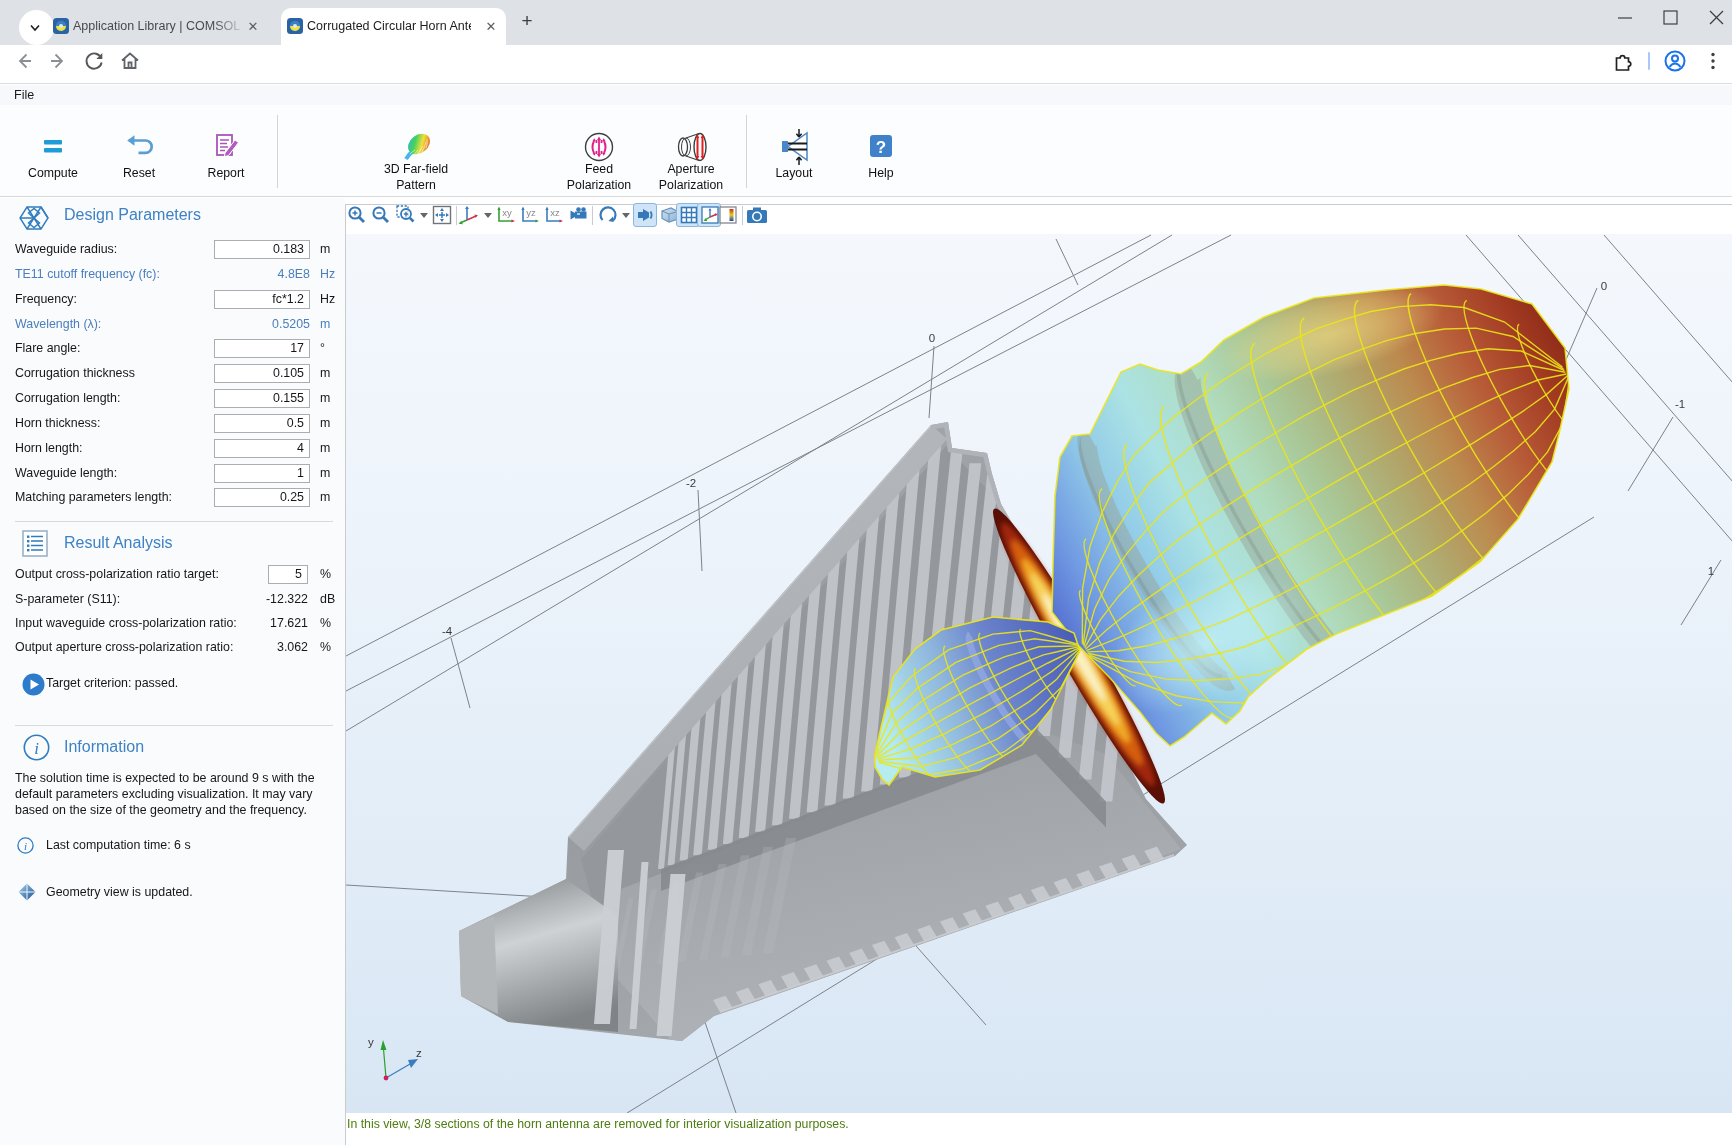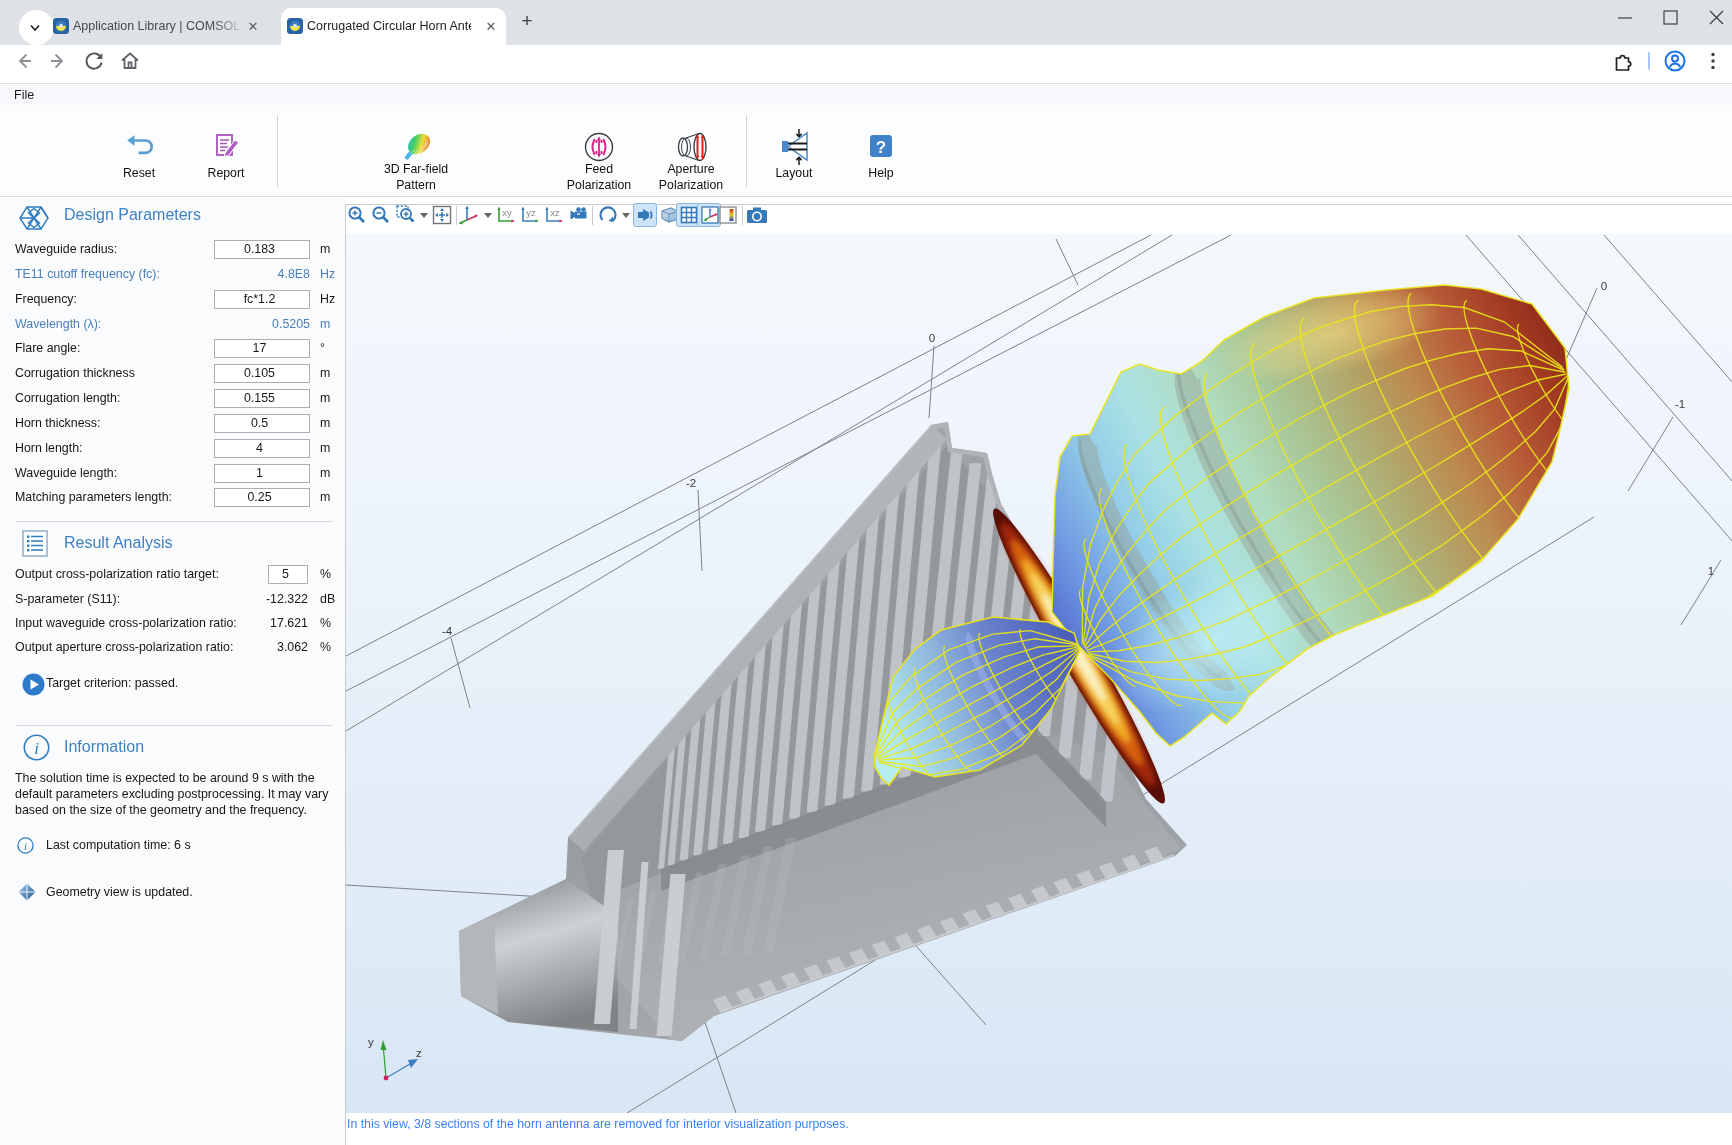--- a/index.html
+++ b/index.html
@@ -31,29 +31,29 @@
 .tbtn .l1{position:absolute;width:200px;left:50%;transform:translateX(-50%);top:165px;line-height:14px}
 .lone{top:61px!important}
 .ltwo1{top:57px!important}
 .ltwo2{top:73px!important}
 .tsep{position:absolute;top:10px;height:73px;width:1px;background:#d4d4d4}
 
 #panel{position:absolute;left:0;top:198px;width:345px;height:1050px;background:#fafbfd;font-size:12.4px;color:#17171a}
 .shead{position:absolute;font-size:16px;color:#3e82c4}
 .lbl{position:absolute;left:15px;white-space:nowrap}
 .blu{color:#4a7ebc}
-.inp{position:absolute;left:214px;width:96px;height:19px;border:1px solid #abadb3;background:#fff;text-align:center;padding:1px 5px 0 0;font-size:12.4px}
+.inp{position:absolute;left:214px;width:96px;height:19px;border:1px solid #abadb3;background:#fff;text-align:right;padding:1px 5px 0 0;font-size:12.4px}
 .val{position:absolute;width:95px;text-align:right}
 .unit{position:absolute;left:320px}
 .hr{position:absolute;left:15px;width:318px;height:1px;background:#d7dade}
 
 #graph{position:absolute;left:345px;top:198px;width:1387px;height:808px;background:#fff}
 #gbox{position:absolute;left:0px;top:6px;width:1387px;height:941px;border-top:1px solid #c9cbce;border-left:1px solid #c9cbce}
 #canvas{position:absolute;left:1px;top:36px;width:1386px;height:879px;background:linear-gradient(180deg,#f4f8fd 0%,#eef4fb 30%,#e4eef8 62%,#d8e6f4 100%)}
-#gfoot{position:absolute;left:2px;top:919px;font-size:12.3px;color:#3b82f6}
+#gfoot{position:absolute;left:2px;top:919px;font-size:12.3px;color:#4d7c0f}
 .gtb{position:absolute;top:5px;width:24px;height:24px}
 .gtbh{background:#cfe4f7;border:1px solid #88b7e3;border-radius:3px}
 .cl{font-size:11.5px;fill:#3a3a3a;font-family:"Liberation Sans",sans-serif}
 .gsep{position:absolute;top:8px;width:1px;height:19px;background:#c8ccd2}
 .drop{position:absolute;top:15px;width:0;height:0;border-left:4px solid transparent;border-right:4px solid transparent;border-top:5px solid #666}
 </style></head><body>
 
 <div id="tabstrip">
  <div id="chev">
       <svg width="12" height="12" viewBox="0 0 12 12">
@@ -115,20 +115,27 @@
       <circle cx="13" cy="6.5" r="1.7" fill="#3c4043"></circle>
       <circle cx="13" cy="13" r="1.7" fill="#3c4043"></circle>
       <circle cx="13" cy="19.5" r="1.7" fill="#3c4043"></circle>
     </svg>
 </div>
 
 <div id="menubar">
     <span>File</span>
   </div>
 <div id="toolbar">
+    <div class="tbtn" style="left:8px;width:90px">
+      <svg class="ic" width="36" height="36" viewBox="0 0 36 36">
+        <rect x="9" y="12" width="18" height="4.6" rx="1" fill="#1e9cd7"></rect>
+        <rect x="9" y="20" width="18" height="4.6" rx="1" fill="#1e9cd7"></rect>
+      </svg>
+      <div class="l1 lone">Compute</div>
+    </div>
     <div class="tbtn" style="left:99px;width:80px">
       <svg class="ic" width="36" height="36" viewBox="0 0 36 36">
         <path d="M12 12.5 H24.5 A6.2 6.2 0 0 1 24.5 24.9 H17.5" fill="none" stroke="#5a9fd4" stroke-width="2.7"></path>
         <path d="M13.5 7.2 L6.2 12.5 L13.5 17.8 Z" fill="#5a9fd4"></path>
       </svg>
       <div class="l1 lone">Reset</div>
     </div>
     <div class="tbtn" style="left:186px;width:80px">
       <svg class="ic" width="36" height="36" viewBox="0 0 36 36">
         <rect x="9" y="7" width="15" height="20" fill="#fff" stroke="#a855b8" stroke-width="1.8"></rect>
@@ -270,21 +277,21 @@
       <path d="M8.5 6.5 L17 11.5 L8.5 16.5 Z" fill="#fff"></path>
     </svg>
     <div class="lbl" style="left:46px;top:478px">Target criterion: passed.</div>
     <div class="hr" style="top:527px"></div>
     <svg class="abs" style="left:23px;top:536px" width="27" height="27" viewBox="0 0 27 27">
       <circle cx="13.5" cy="13.5" r="12.2" fill="none" stroke="#2f7cc0" stroke-width="1.6"></circle>
       <text x="13.5" y="19.5" text-anchor="middle" font-family="Liberation Serif" font-style="italic" font-size="17" fill="#2f7cc0">i</text>
     </svg>
     <div class="shead" style="left:64px;top:540px">Information</div>
     <div class="lbl" style="top:573px">The solution time is expected to be around 9 s with the</div>
-    <div class="lbl" style="top:589px">default parameters excluding postprocessing. It may vary</div>
+    <div class="lbl" style="top:589px">default parameters excluding visualization. It may vary</div>
     <div class="lbl" style="top:605px">based on the size of the geometry and the frequency.</div>
     <svg class="abs" style="left:17px;top:639px" width="17" height="17" viewBox="0 0 17 17">
       <circle cx="8.5" cy="8.5" r="7.6" fill="none" stroke="#2f7cc0" stroke-width="1.3"></circle>
       <text x="8.5" y="12.5" text-anchor="middle" font-family="Liberation Serif" font-style="italic" font-size="11" fill="#2f7cc0">i</text>
     </svg>
     <div class="lbl" style="left:46px;top:640px">Last computation time: 6 s</div>
     <svg class="abs" style="left:18px;top:685px" width="18" height="18" viewBox="0 0 18 18">
       <defs>
         <linearGradient id="dmg" x1="0" y1="0" x2="1" y2="1">
           <stop offset="0" stop-color="#9fd0f0"></stop>

